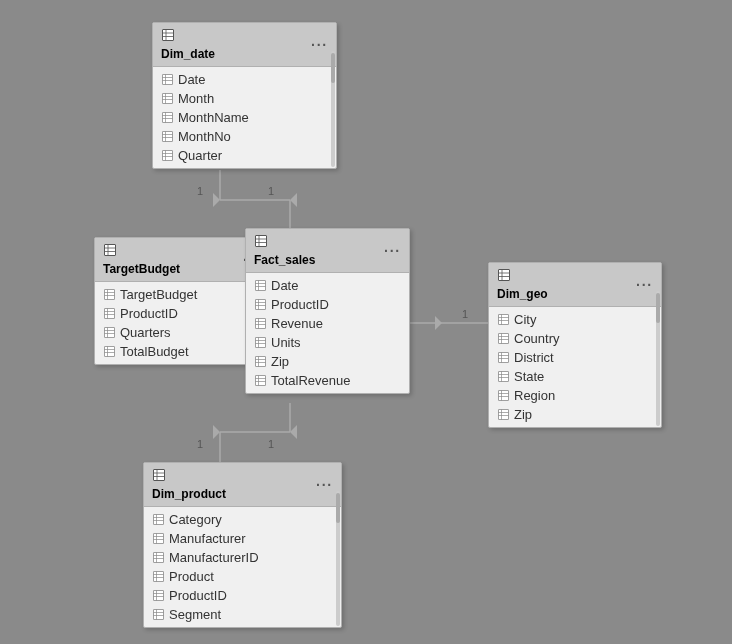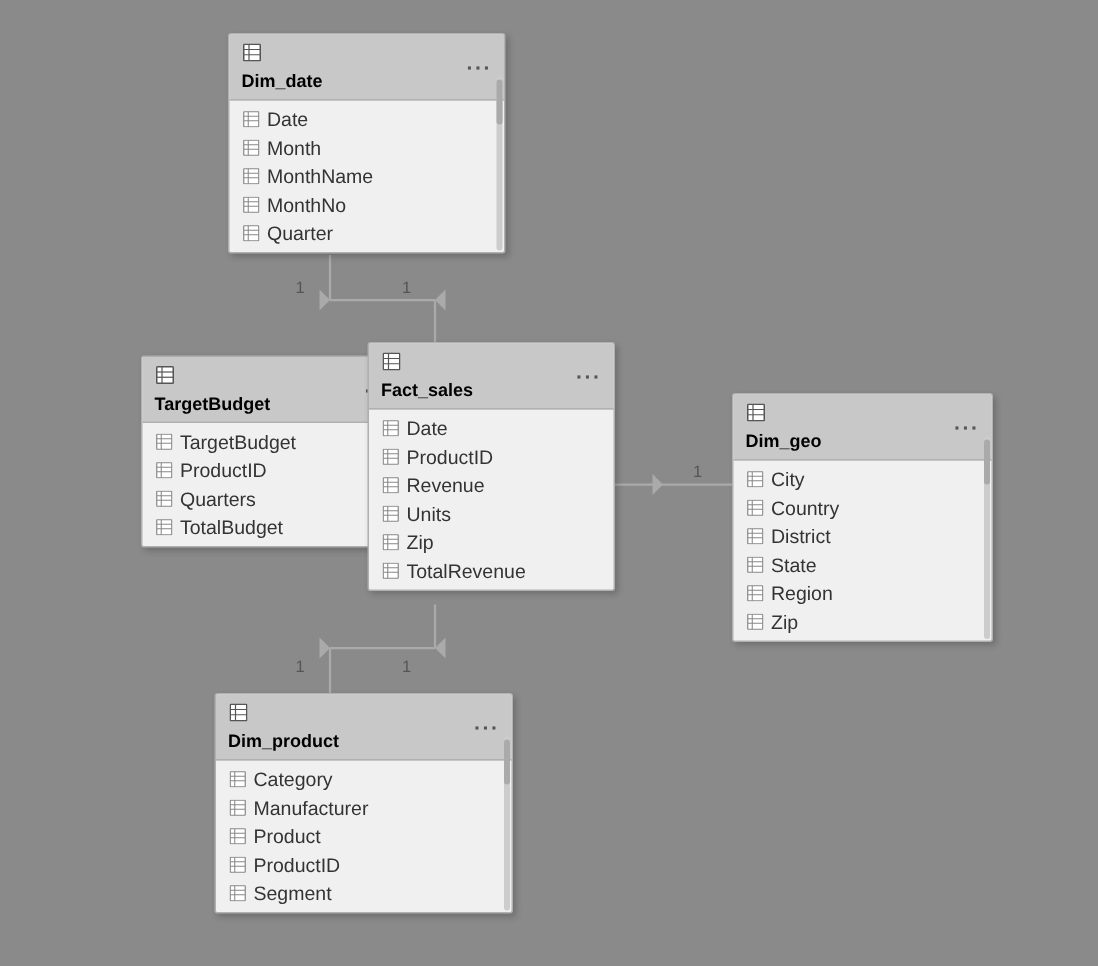--- a/index.html
+++ b/index.html
@@ -511,20 +511,31 @@
       </div>
       <div class="table-row">
         <span class="field-icon">
           <svg viewBox="0 0 11 11" fill="none">
               <rect x="0.5" y="0.5" width="10" height="10" rx="0.3" stroke="#888" fill="white" stroke-width="0.8"></rect>
               <line x1="0.5" y1="3.5" x2="10.5" y2="3.5" stroke="#888" stroke-width="0.7"></line>
               <line x1="0.5" y1="6.5" x2="10.5" y2="6.5" stroke="#888" stroke-width="0.7"></line>
               <line x1="3.5" y1="0.5" x2="3.5" y2="10.5" stroke="#888" stroke-width="0.7"></line>
             </svg>
         </span>
+        <span>ManufacturerID</span>
+      </div>
+      <div class="table-row">
+        <span class="field-icon">
+          <svg viewBox="0 0 11 11" fill="none">
+              <rect x="0.5" y="0.5" width="10" height="10" rx="0.3" stroke="#888" fill="white" stroke-width="0.8"></rect>
+              <line x1="0.5" y1="3.5" x2="10.5" y2="3.5" stroke="#888" stroke-width="0.7"></line>
+              <line x1="0.5" y1="6.5" x2="10.5" y2="6.5" stroke="#888" stroke-width="0.7"></line>
+              <line x1="3.5" y1="0.5" x2="3.5" y2="10.5" stroke="#888" stroke-width="0.7"></line>
+            </svg>
+        </span>
         <span>Product</span>
       </div>
       <div class="table-row">
         <span class="field-icon">
           <svg viewBox="0 0 11 11" fill="none">
               <rect x="0.5" y="0.5" width="10" height="10" rx="0.3" stroke="#888" fill="white" stroke-width="0.8"></rect>
               <line x1="0.5" y1="3.5" x2="10.5" y2="3.5" stroke="#888" stroke-width="0.7"></line>
               <line x1="0.5" y1="6.5" x2="10.5" y2="6.5" stroke="#888" stroke-width="0.7"></line>
               <line x1="3.5" y1="0.5" x2="3.5" y2="10.5" stroke="#888" stroke-width="0.7"></line>
             </svg>

